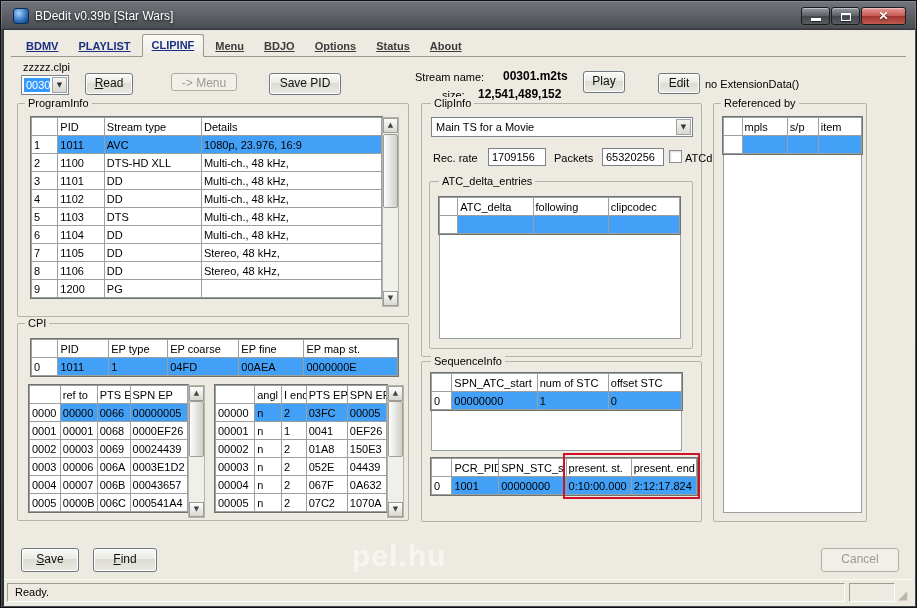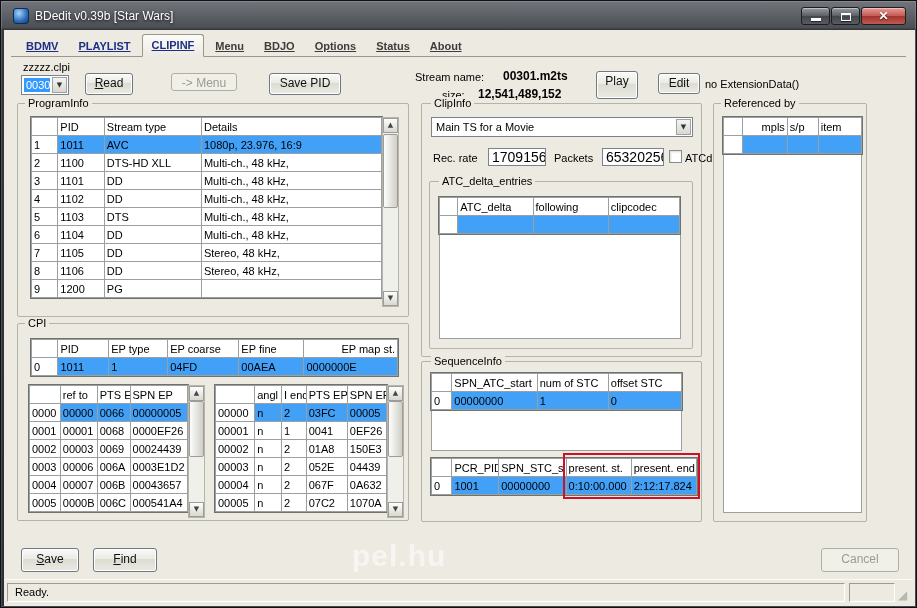--- a/index.html
+++ b/index.html
@@ -44,21 +44,21 @@
     font-size:12px;color:#111;box-shadow:inset 0 0 0 1px #fff;line-height:19px;cursor:default;}
   .btn.accel::first-letter{text-decoration:underline;}
   .btn.disabled{color:#9b9b93;border-color:#aeaea5;background:#f0efe8;box-shadow:none;}
   .btn.lg{line-height:21px;}
   .combo{position:absolute;background:#fff;border:1px solid #7b828a;}
   .combo .txt{position:absolute;left:2px;top:2px;right:18px;bottom:2px;font-size:11px;line-height:14px;padding:0 2px;white-space:nowrap;overflow:hidden;}
   .combo .txt.hl{background:#3399ff;color:#fff;}
   .combo .drop{position:absolute;right:1px;top:1px;bottom:1px;width:15px;text-align:center;
     background:linear-gradient(#f4f4f2,#d8d8d0);border:1px solid #9da2a8;
     font-family:"DejaVu Sans",sans-serif;font-size:7px;line-height:14px;color:#333;}
-  .tbox{position:absolute;background:#fff;border:1px solid #7b828a;font-size:14px;padding:1px 3px;line-height:14px;overflow:hidden;white-space:nowrap;}
+  .tbox{position:absolute;background:#fff;border:1px solid #7b828a;font-size:11px;padding:1px 3px;line-height:14px;overflow:hidden;white-space:nowrap;}
   .cbox{position:absolute;width:13px;height:13px;background:#fff;border:1px solid #878d94;box-shadow:inset 1px 1px 2px rgba(0,0,0,.15);}
   .group{position:absolute;border:1px solid #b3b3aa;border-radius:2px;}
   .group-label{position:absolute;font-size:11px;background:#EDEAE1;padding:0 3px;color:#000;white-space:nowrap;}
 
   
   table.grid{position:absolute;border-collapse:collapse;background:#fff;font-size:11px;
     table-layout:fixed;outline:1px solid #6e736e;}
   .grid th,.grid td{border:1px solid #9aa0a0;height:18px;padding:0 2px;text-align:left;
     font-weight:normal;white-space:nowrap;overflow:hidden;font-size:11px;}
   .grid th{background:#fff;}
@@ -127,21 +127,21 @@
     <span class="txt hl">00301</span>
     <span class="drop">▼</span>
   </div>
   <div class="btn accel" style="left:84px;top:72px;width:48px;height:22px">Read</div>
   <div class="btn disabled" style="left:170px;top:72px;width:66px;height:18px">-&gt; Menu</div>
   <div class="btn" style="left:268px;top:72px;width:72px;height:22px">Save PID</div>
   <div class="lbl" style="left:414px;top:70px">Stream name:</div>
   <div class="lbl bold" style="left:502px;top:68px">00301.m2ts</div>
   <div class="lbl" style="left:441px;top:88px">size:</div>
   <div class="lbl bold" style="left:477px;top:86px">12,541,489,152</div>
-  <div class="btn" style="left:595px;top:70px;width:42px;height:28px">Play</div>
+  <div class="btn" style="left:582px;top:70px;width:42px;height:22px">Play</div>
   <div class="btn" style="left:657px;top:72px;width:42px;height:21px">Edit</div>
   <div class="lbl" style="left:704px;top:77px">no ExtensionData()</div>
 
   <div class="group" style="left:16px;top:102px;width:392px;height:214px"></div>
   <div class="group-label" style="left:24px;top:96px">ProgramInfo</div>
   <table class="grid" style="left: 30px; top: 116px; width: 351px;">
       <thead>
         <tr>
           <th style="width: 26px;"></th>
           <th style="width: 46px;">PID</th>
@@ -215,21 +215,21 @@
   <div class="group" style="left:16px;top:322px;width:392px;height:198px"></div>
   <div class="group-label" style="left:24px;top:316px">CPI</div>
   <table class="grid" style="left: 30px; top: 338px; width: 367px;">
       <thead>
         <tr>
           <th style="width: 26px;"></th>
           <th style="width: 50px;">PID</th>
           <th style="width: 58px;">EP type</th>
           <th style="width: 70px;">EP coarse</th>
           <th style="width: 64px;">EP fine</th>
-          <th style="width: 92px; text-align: right;">EP map st.</th>
+          <th style="width: 92px;">EP map st.</th>
         </tr>
       </thead>
       <tbody>
         <tr class="sel">
           <td class="rh">0</td>
           <td>1011</td>
           <td>1</td>
           <td>04FD</td>
           <td>00AEA</td>
           <td>0000000E</td>
@@ -428,21 +428,21 @@
     </table>
   <div class="redbox"></div>
 
   <div class="group" style="left:712px;top:102px;width:154px;height:419px"></div>
   <div class="group-label" style="left:720px;top:96px">Referenced by</div>
   <div class="whitebg" style="left:722px;top:116px;width:139px;height:396px"></div>
   <table class="grid" style="left: 722px; top: 116px; width: 139px;">
       <thead>
         <tr>
           <th style="width: 18px;"></th>
-          <th style="width: 44px; text-align: right;">mpls</th>
+          <th style="width: 44px;">mpls</th>
           <th style="width: 30px;">s/p</th>
           <th style="width: 42px;">item</th>
         </tr>
       </thead>
       <tbody>
         <tr class="sel">
           <td class="rh"></td>
           <td></td>
           <td></td>
           <td></td>

